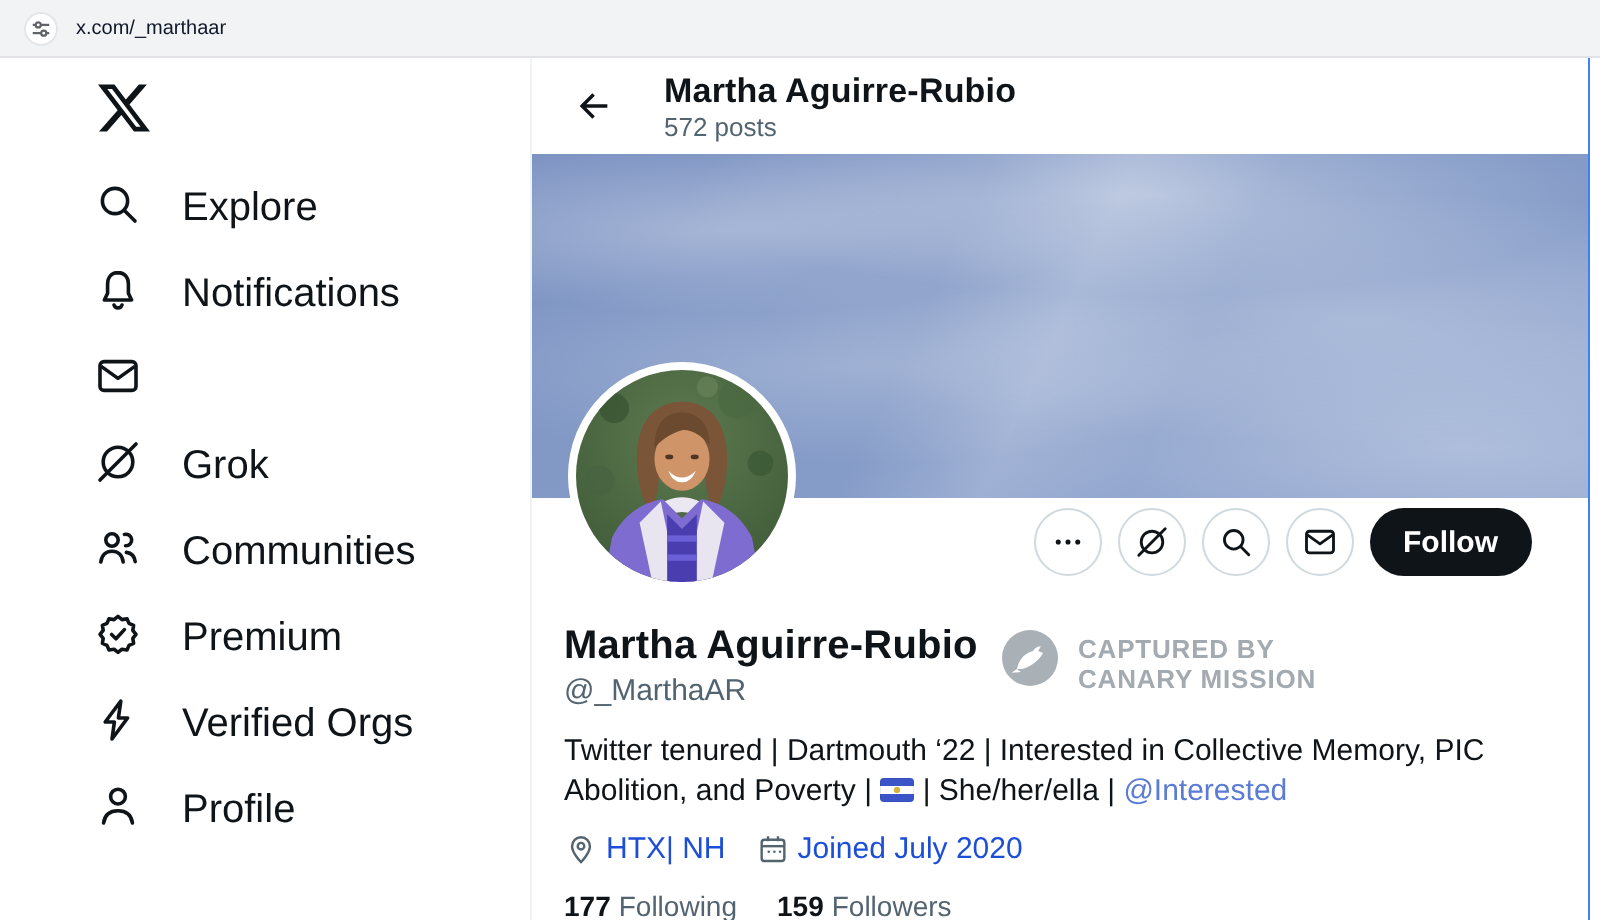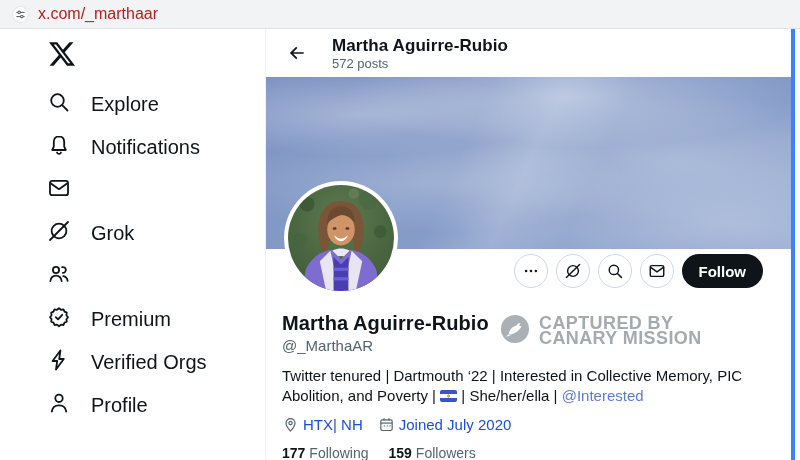--- a/index.html
+++ b/index.html
@@ -4,31 +4,31 @@
 <style>
   * { box-sizing: border-box; }
   html,body { margin:0; padding:0; width:800px; height:460px; overflow:hidden;
     background:#fff; color:#0f1419; font-family:"Liberation Sans",sans-serif; }
 
   
   .browser-bar { height:29px; background:#f1f3f4; border-bottom:1px solid #e0e2e6;
     display:flex; align-items:center; padding:0 12px; gap:9px; }
   .tune-badge { width:17px; height:17px; border-radius:50%; background:#fff;
     display:flex; align-items:center; justify-content:center; box-shadow:0 0 0 1px #e3e5e8 inset; }
-  .url-text { font-size:16px; color:#b91c1c; }
+  .url-text { font-size:10px; color:#0f172a; }
 
   
   .app { display:flex; height:431px; background:#fff; }
   .sidebar { width:265px; flex:0 0 265px; padding-left:47px; padding-top:10px; }
   .x-logo { width:30px; height:30px; display:flex; align-items:center; justify-content:center; margin-bottom:14px; }
   .nav-item { display:flex; align-items:center; gap:20px; height:43px; font-size:20px;
     color:#0f1419; cursor:pointer; }
   .nav-item svg { flex:0 0 auto; }
 
-  .main { width:530px; flex:0 0 530px; border-left:1px solid #eff3f4; border-right:4px solid #3b82f6;
+  .main { width:530px; flex:0 0 530px; border-left:1px solid #eff3f4; border-right:1px solid #3b82f6;
     position:relative; background:#fff; }
   .right-gutter { flex:1; background:#fff; }
 
   
   .main-header { height:48px; display:flex; align-items:center; padding:0 14px; gap:18px; }
   .back-btn { width:34px; height:34px; border-radius:50%; display:flex; align-items:center;
     justify-content:center; cursor:pointer; background:transparent; border:none; }
   .header-title { font-size:17px; font-weight:700; line-height:21px; letter-spacing:0.1px; }
   .header-sub { font-size:13px; color:#536471; line-height:16px; }
 
@@ -56,21 +56,21 @@
     background:#fff; display:flex; align-items:center; justify-content:center; cursor:pointer; }
   .follow-btn { height:34px; padding:0 17px; border-radius:17px; background:#0f1419;
     color:#fff; font-weight:700; font-size:15px; border:none; cursor:pointer;
     font-family:"Liberation Sans",sans-serif; }
 
   .name-row { margin-top:23px; position:relative; }
   .display-name { font-size:20px; font-weight:800; line-height:24px; letter-spacing:0.1px; }
   .handle { font-size:15px; color:#536471; margin-top:2px; }
 
   .watermark { position:absolute; left:218px; top:3px; display:flex; gap:9px; align-items:center; }
-  .wm-text { font-size:18px; font-weight:700; color:#a3aab0; line-height:15px; letter-spacing:0.4px; }
+  .wm-text { font-size:13px; font-weight:700; color:#a3aab0; line-height:15px; letter-spacing:0.4px; }
 
   .bio { margin-top:12px; font-size:15px; line-height:20px; max-width:506px; }
   .bio-link { color:#5b7bd5; cursor:pointer; text-decoration:none; }
   .flag { display:inline-block; width:17px; height:12px; vertical-align:-1px; border-radius:2px;
     background:
       radial-gradient(circle at 50% 50%, #d9b23c 0 1.4px, rgba(0,0,0,0) 1.8px),
       linear-gradient(180deg, #3b55c9 0 33%, #ffffff 33% 67%, #3b55c9 67% 100%);
     box-shadow:0 0 0 0.5px rgba(0,0,0,0.08) inset; }
 
   .meta-row { margin-top:10px; display:flex; gap:15px; color:#1d4ed8; font-size:15px; align-items:center; }
@@ -133,20 +133,21 @@
           </svg></span>
       <span>Grok</span>
     </div>
     <div class="nav-item">
       <span><svg width="24" height="24" viewBox="0 0 24 24" fill="none" stroke="#0f1419" stroke-width="1.8" stroke-linecap="round" stroke-linejoin="round">
             <circle cx="9" cy="8" r="3.1"></circle>
             <path d="M15.8 10.9a2.9 2.9 0 1 0-.6-5.7"></path>
             <path d="M3.4 19c.5-3.6 2.8-5.4 5.6-5.4s5.1 1.8 5.6 5.4"></path>
             <path d="M16.2 14.2c2.3.3 4 1.8 4.4 4.6"></path>
           </svg></span>
+      <span>Communities</span>
     </div>
     <div class="nav-item">
       <span><svg width="24" height="24" viewBox="0 0 24 24" fill="none" stroke="#0f1419" stroke-width="1.8" stroke-linecap="round" stroke-linejoin="round">
             <path d="M12 3.2l2 1.6 2.5-.4 1 2.3 2.3 1-.4 2.5 1.6 2-1.6 2 .4 2.5-2.3 1-1 2.3-2.5-.4-2 1.6-2-1.6-2.5.4-1-2.3-2.3-1 .4-2.5-1.6-2 1.6-2-.4-2.5 2.3-1 1-2.3 2.5.4Z"></path>
             <path d="m8.8 12.2 2.2 2.2 4.2-4.6"></path>
           </svg></span>
       <span>Premium</span>
     </div>
     <div class="nav-item">
       <span><svg width="24" height="24" viewBox="0 0 24 24" fill="none" stroke="#0f1419" stroke-width="1.8" stroke-linejoin="round">

